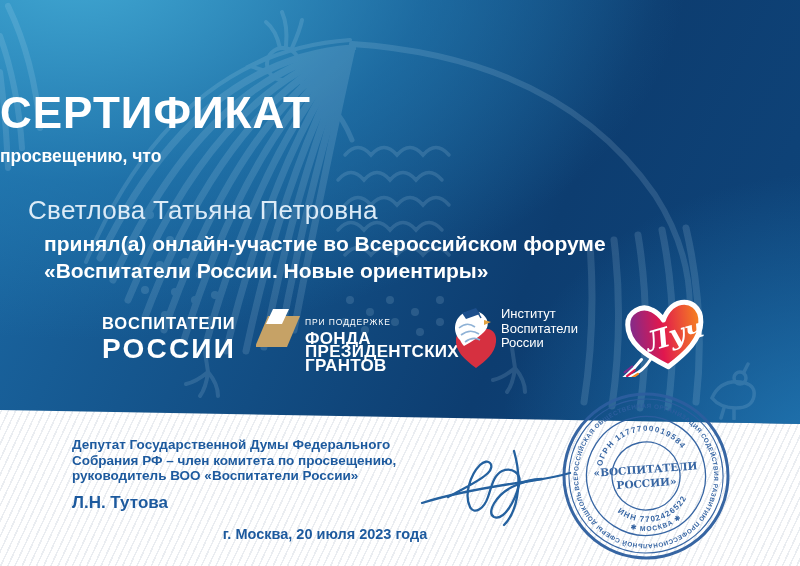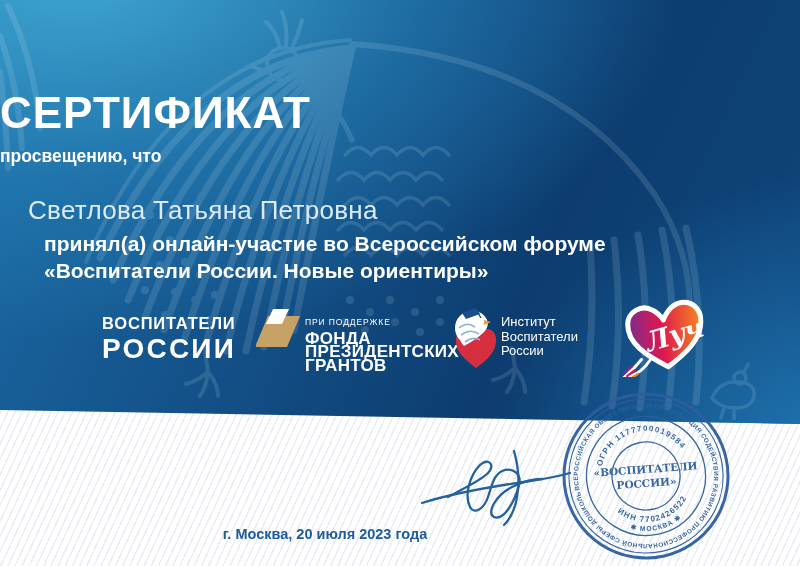--- a/index.html
+++ b/index.html
@@ -27,21 +27,21 @@
   
   .logo { position:absolute; color:#fff; }
   .logo-vr { left:102px; top:315px; line-height:1; }
   .logo-vr .l1 { font-size:16.5px; font-weight:800; letter-spacing:0.8px; }
   .logo-vr .l2 { font-size:28px; font-weight:800; letter-spacing:2.2px; margin-top:3px; }
   .fpg-icon { left:256px; top:308px; }
   .logo-fpg { left:305px; top:316px; line-height:13.5px; }
   .logo-fpg .sup { font-size:8.5px; font-weight:500; letter-spacing:0.9px; margin-bottom:2px; }
   .logo-fpg .ln  { font-size:17px; font-weight:800; letter-spacing:0.3px; }
   .inst-icon { left:450px; top:306px; }
-  .logo-inst { left:501px; top:315px; font-size:13px; font-weight:500; line-height:14.6px; }
+  .logo-inst { left:501px; top:307px; font-size:13px; font-weight:500; line-height:14.6px; }
   .luch-logo { left:617px; top:295px; }
   .luch-script { font-family:"DejaVu Serif", serif; font-style:italic; font-weight:bold; font-size:27px; fill:#fff; }
   
   .signatory { position:absolute; left:72px; top:437px; color:#1d5a9e; }
   .signatory .pos { font-size:13.5px; font-weight:700; line-height:15.6px; }
   .signatory .name { font-size:17px; font-weight:800; margin-top:9px; }
   .signature { position:absolute; left:418px; top:437px; }
   .date { position:absolute; left:0; right:150px; top:526px; text-align:center;
           color:#1d5a9e; font-size:14.5px; font-weight:700; }
   
@@ -207,20 +207,26 @@
         <g stroke-width="2.2" stroke-linecap="round">
           <path d="M4 73 L12 68" stroke="#7c2c8e"></path>
           <path d="M6 77 L14 72" stroke="#e0174e"></path>
           <path d="M9 80 L17 76" stroke="#f6861f"></path>
         </g>
         <text class="luch-script" x="28" y="52" transform="rotate(-10 47 42)">Луч</text>
       </g>
     </svg>
   </div>
 
+  <div class="signatory">
+    <div class="pos">Депутат Государственной Думы Федерального</div>
+    <div class="pos">Собрания РФ – член комитета по просвещению,</div>
+    <div class="pos">руководитель ВОО «Воспитатели России»</div>
+    <div class="name">Л.Н. Тутова</div>
+  </div>
 
   <svg class="signature" width="160" height="95" viewBox="0 0 160 95">
     <g fill="none" stroke="#24619f" stroke-width="2.3" stroke-linecap="round">
       <path d="M4 66 C35 56 70 50 112 44 C126 42 138 40 152 36"></path>
       <path d="M30 60 C48 50 62 44 70 36 C78 28 70 20 62 28 C52 38 46 58 52 70 C56 78 66 72 70 60 C74 48 76 38 84 34 C94 30 104 36 101 48 C97 64 86 84 76 80 C68 76 78 58 94 50 C106 44 116 42 124 42"></path>
       <path d="M96 14 C100 28 102 44 99 60 C97 72 92 82 86 88"></path>
     </g>
   </svg>
 
   <svg class="stamp" width="180" height="180" viewBox="-90 -90 180 180">

